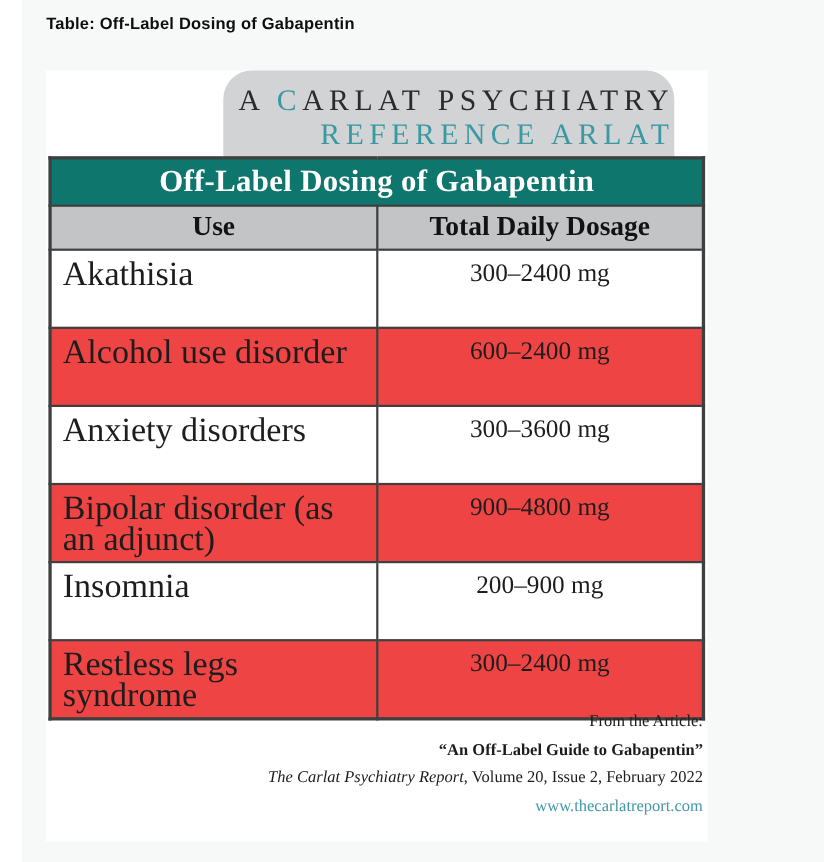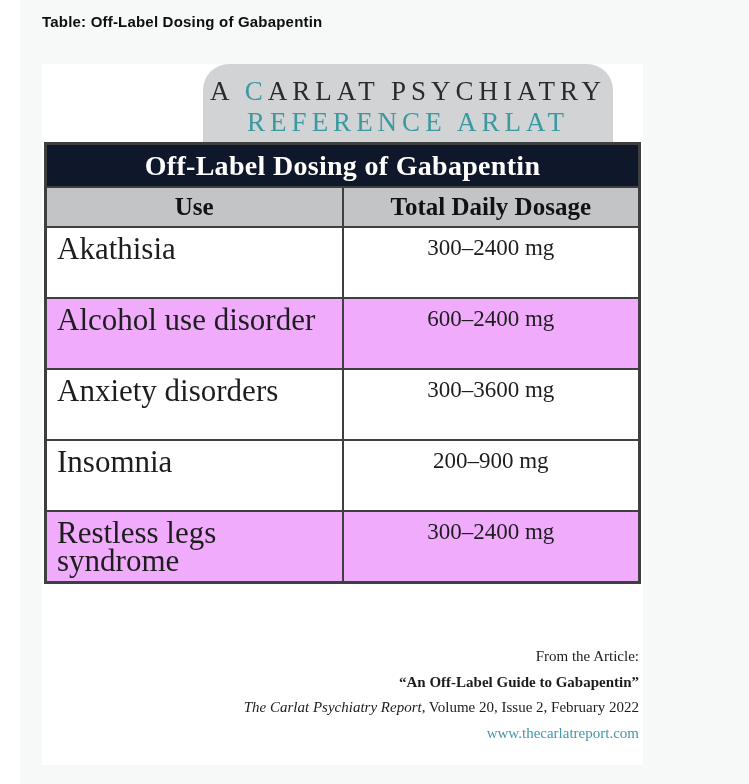--- a/index.html
+++ b/index.html
@@ -12,54 +12,54 @@
   .page-title {
     position:absolute; left:42px; top:13px;
     font-family:"Liberation Sans", sans-serif;
     font-weight:700; font-size:15px; color:#0e0e0e; letter-spacing:0.2px;
   }
   .card { position:absolute; left:42px; top:64px; width:601px; height:701px; background:#ffffff; }
 
   .banner {
     position:absolute; left:161px; top:0; width:410px; height:79px;
     background:#d2d3d5; border-radius:26px 26px 0 0;
-    text-align:center; font-family:"Liberation Serif", "DejaVu Serif", serif;
+    text-align:right; font-family:"Liberation Serif", "DejaVu Serif", serif;
   }
   .banner .line1 {
     padding-top:12px; font-size:27px; letter-spacing:5px; color:#2b2b2d; white-space:nowrap;
   }
   .banner .line2 {
     font-size:27px; letter-spacing:5px; color:#3a99a1; white-space:nowrap;
   }
   .banner .accent { color:#3a99a1; }
 
   table.dose-table {
     position:absolute; left:2px; top:78px; width:597px;
     border-collapse:collapse; table-layout:fixed;
     font-family:"Liberation Serif", "DejaVu Serif", serif;
     border:3px solid #3e3f3f;
   }
   table.dose-table th, table.dose-table td { border:2px solid #3e3f3f; }
   .title-bar {
-    background:#0f172a; color:#ffffff; font-weight:700; font-size:28px;
+    background:#0f766e; color:#ffffff; font-weight:700; font-size:28px;
     height:39px; text-align:center; letter-spacing:0.3px;
   }
   .col-head {
     background:#c3c4c6; color:#121212; font-weight:700; font-size:25px;
     height:36px; text-align:center;
   }
   td.use-cell {
     width:262px; text-align:left; vertical-align:top;
     padding:7px 8px 0 10px; font-size:31px; color:#1d1d1d; height:62px; line-height:28px;
   }
   td.dose-cell {
     text-align:center; vertical-align:top; padding-top:7px;
     font-size:23px; color:#1d1d1d;
   }
-  tr.alt { background:#f0abfc; }
+  tr.alt { background:#ef4444; }
   tr.plain { background:#ffffff; }
 
   .footer {
     position:absolute; right:4px; top:580px; width:560px;
     text-align:right; font-family:"Liberation Serif", "DejaVu Serif", serif;
     font-size:15px; line-height:25.5px; color:#1c1c1c;
   }
   .footer .bold { font-weight:700; }
   .footer .italic { font-style:italic; }
   .footer a.site { color:#4697a8; text-decoration:none; }
@@ -92,20 +92,24 @@
       <td class="dose-cell">300–2400 mg</td>
     </tr>
     <tr class="alt">
       <td class="use-cell">Alcohol use disorder</td>
       <td class="dose-cell">600–2400 mg</td>
     </tr>
     <tr class="plain">
       <td class="use-cell">Anxiety disorders</td>
       <td class="dose-cell">300–3600 mg</td>
     </tr>
+    <tr class="alt">
+      <td class="use-cell">Bipolar disorder (as an adjunct)</td>
+      <td class="dose-cell">900–4800 mg</td>
+    </tr>
     <tr class="plain">
       <td class="use-cell">Insomnia</td>
       <td class="dose-cell">200–900 mg</td>
     </tr>
     <tr class="alt">
       <td class="use-cell">Restless legs syndrome</td>
       <td class="dose-cell">300–2400 mg</td>
     </tr>
   </tbody>
     </table>

